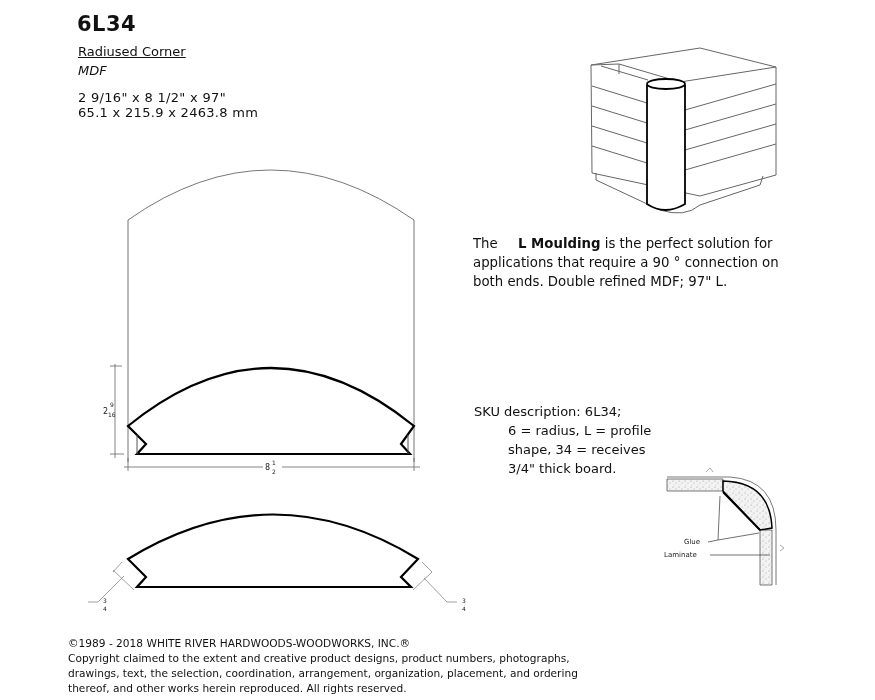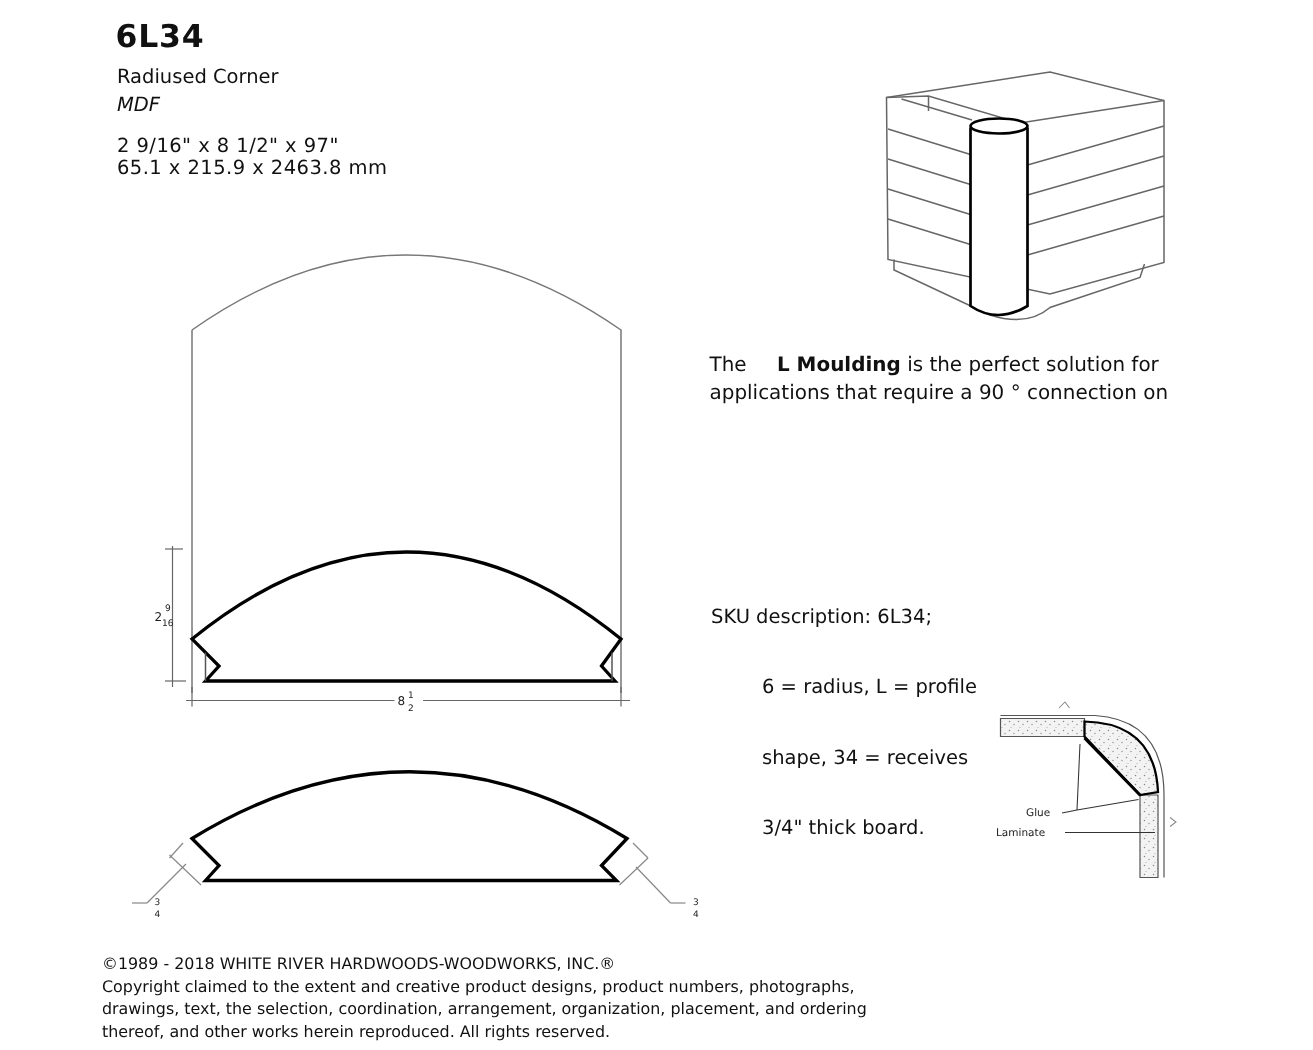--- a/index.html
+++ b/index.html
@@ -1,28 +1,28 @@
 <!DOCTYPE html>
 <html><head>
 <meta charset="utf-8">
 <style>
   html, body { margin: 0; padding: 0; background: #ffffff; }
   body { width: 875px; height: 700px; position: relative; overflow: hidden;
          font-family: "DejaVu Sans", sans-serif; color: #111; }
   .abs { position: absolute; }
   #title { left: 77px; top: 12px; font-size: 21px; font-weight: bold; letter-spacing: 0.5px; }
   .sub { left: 78px; font-size: 13px; line-height: 15px; }
-  #sub1 { top: 44px; }
+  #sub1 { top: 44px; text-decoration: underline; }
   #sub2 { top: 63px; font-style: italic; }
   #dim1 { left: 78px; top: 90px; font-size: 13px; letter-spacing: 0.3px; }
   #dim2 { left: 78px; top: 105px; font-size: 13px; letter-spacing: 0.3px; text-align: right; }
   #desc { left: 473px; top: 234px; width: 330px; font-size: 13.3px; line-height: 19px; }
   #desc b { font-weight: bold; margin-left: 16px; }
   #sku { left: 474px; top: 402px; font-size: 13px; line-height: 19px; }
-  #sku .indent { padding-left: 34px; margin-top: 28px; }
+  #sku .indent { padding-left: 34px; }
   #footer { left: 68px; top: 636px; font-size: 10.6px; line-height: 15px; width: 560px; }
   svg { position: absolute; left: 0; top: 0; }
   .dimtxt { font-family: "DejaVu Sans", sans-serif; font-size: 8px; fill: #222; }
   .lbltxt { font-family: "DejaVu Sans", sans-serif; font-size: 7px; fill: #222; }
 </style>
 </head>
 <body>
 
 <div id="title" class="abs">6L34</div>
 <div id="sub1" class="abs sub">Radiused Corner</div>
@@ -127,20 +127,21 @@
     <line x1="708" y1="542" x2="718" y2="540"></line>
     <line x1="710" y1="555" x2="770" y2="555"></line>
   </g>
   <text class="lbltxt" x="684" y="544">Glue</text>
   <text class="lbltxt" x="664" y="557">Laminate</text>
 </svg>
 
 <div id="desc" class="abs">
   <div><span>The </span><b>L Moulding</b><span> is the perfect solution for</span></div>
   <div>applications that require a 90 ° connection on</div>
+  <div>both ends.  Double refined MDF; 97" L.</div>
 </div>
 
 <div id="sku" class="abs">
   <div>SKU description:  6L34;</div>
   <div class="indent">6 = radius, L = profile</div>
   <div class="indent">shape, 34 = receives</div>
   <div class="indent">3/4"   thick board.</div>
 </div>
 
 <div id="footer" class="abs">

